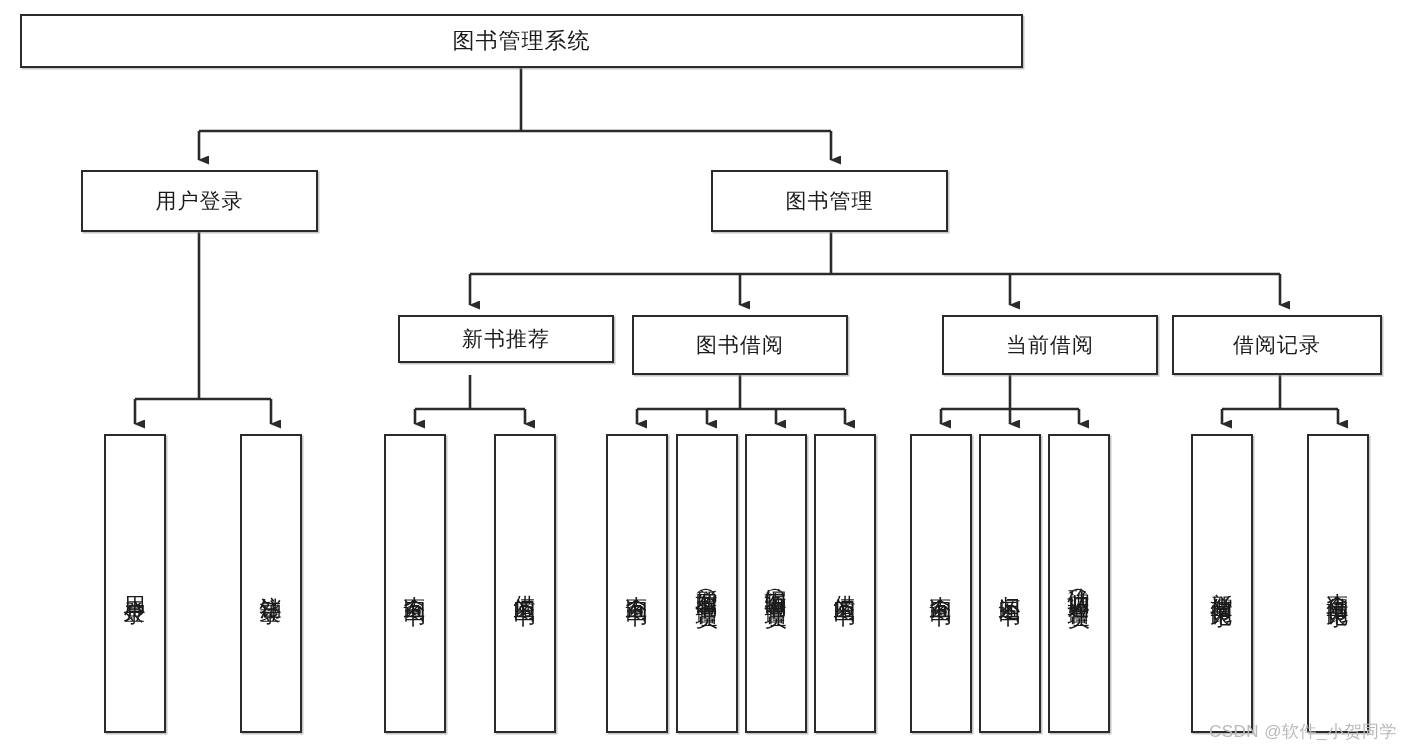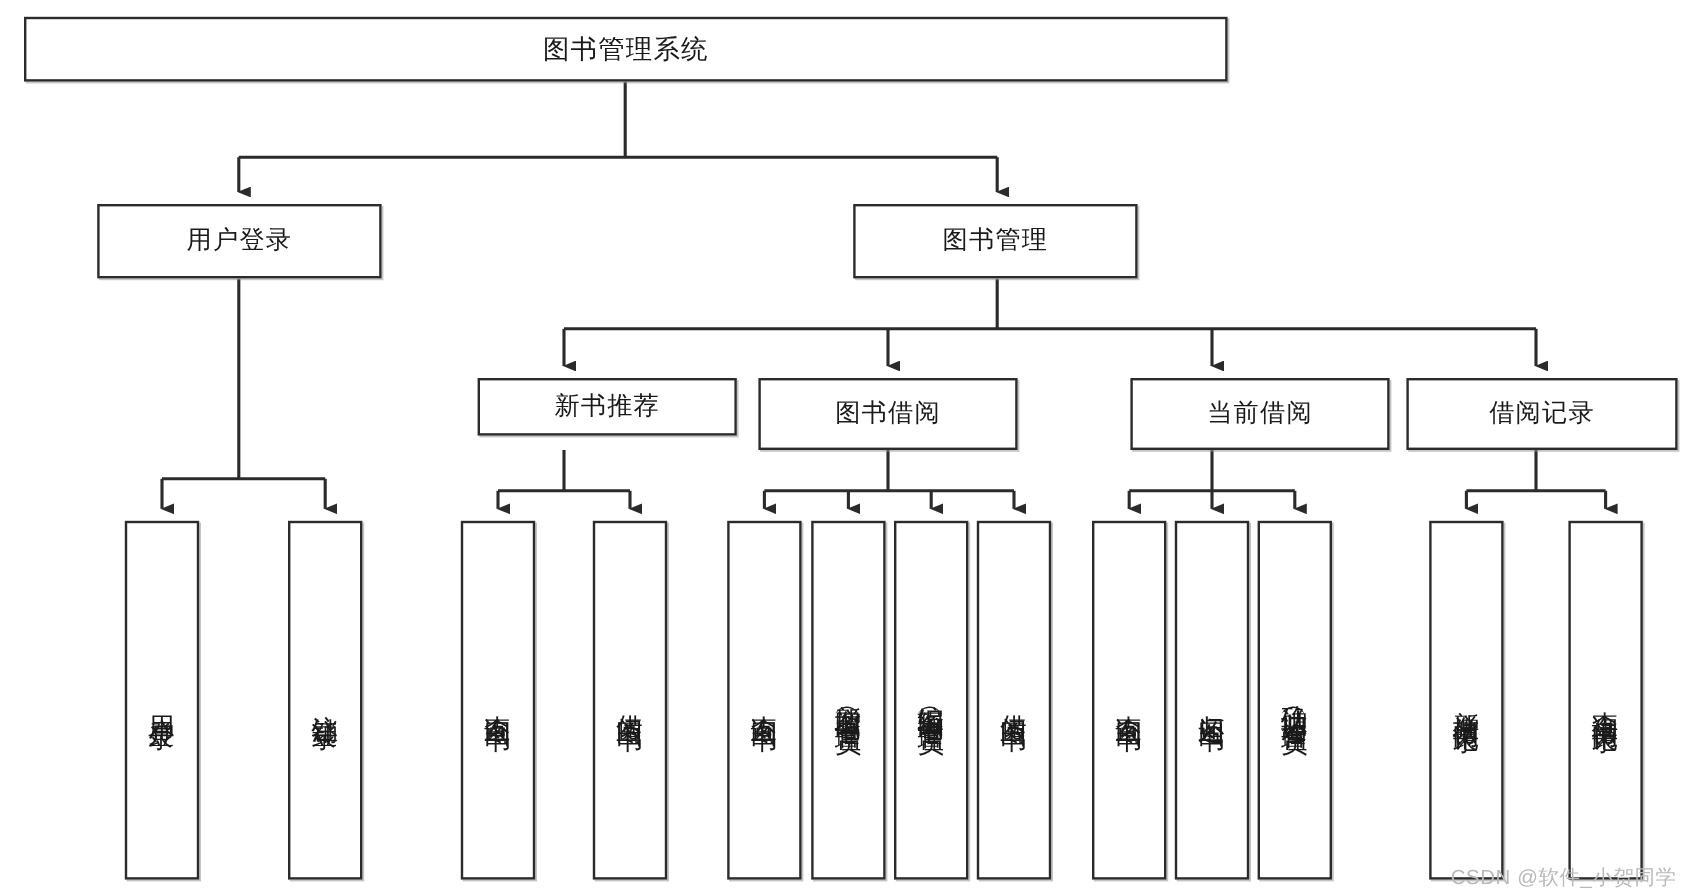--- a/index.html
+++ b/index.html
@@ -135,21 +135,21 @@
 
   <div class="node" style="left:362px; top:315px; width:216px; height:48px;margin-left:36px;">
     <span class="label">新书推荐</span>
   </div>
   <div class="node" style="left:632px; top:315px; width:216px; height:60px;">
     <span class="label">图书借阅</span>
   </div>
   <div class="node" style="left:902px; top:315px; width:216px; height:60px;margin-left:40px;">
     <span class="label">当前借阅</span>
   </div>
-  <div class="node" style="left:1172px; top:315px; width:226px; height:60px;">
+  <div class="node" style="left:1172px; top:315px; width:210px; height:60px;">
     <span class="label">借阅记录</span>
   </div>
 
   <div class="node leaf" style="left:104px; top:434px; width:62px; height:299px;">
     <span class="label">用户登录</span>
   </div>
   <div class="node leaf" style="left:240px; top:434px; width:62px; height:299px;">
     <span class="label">注销登录</span>
   </div>
 

